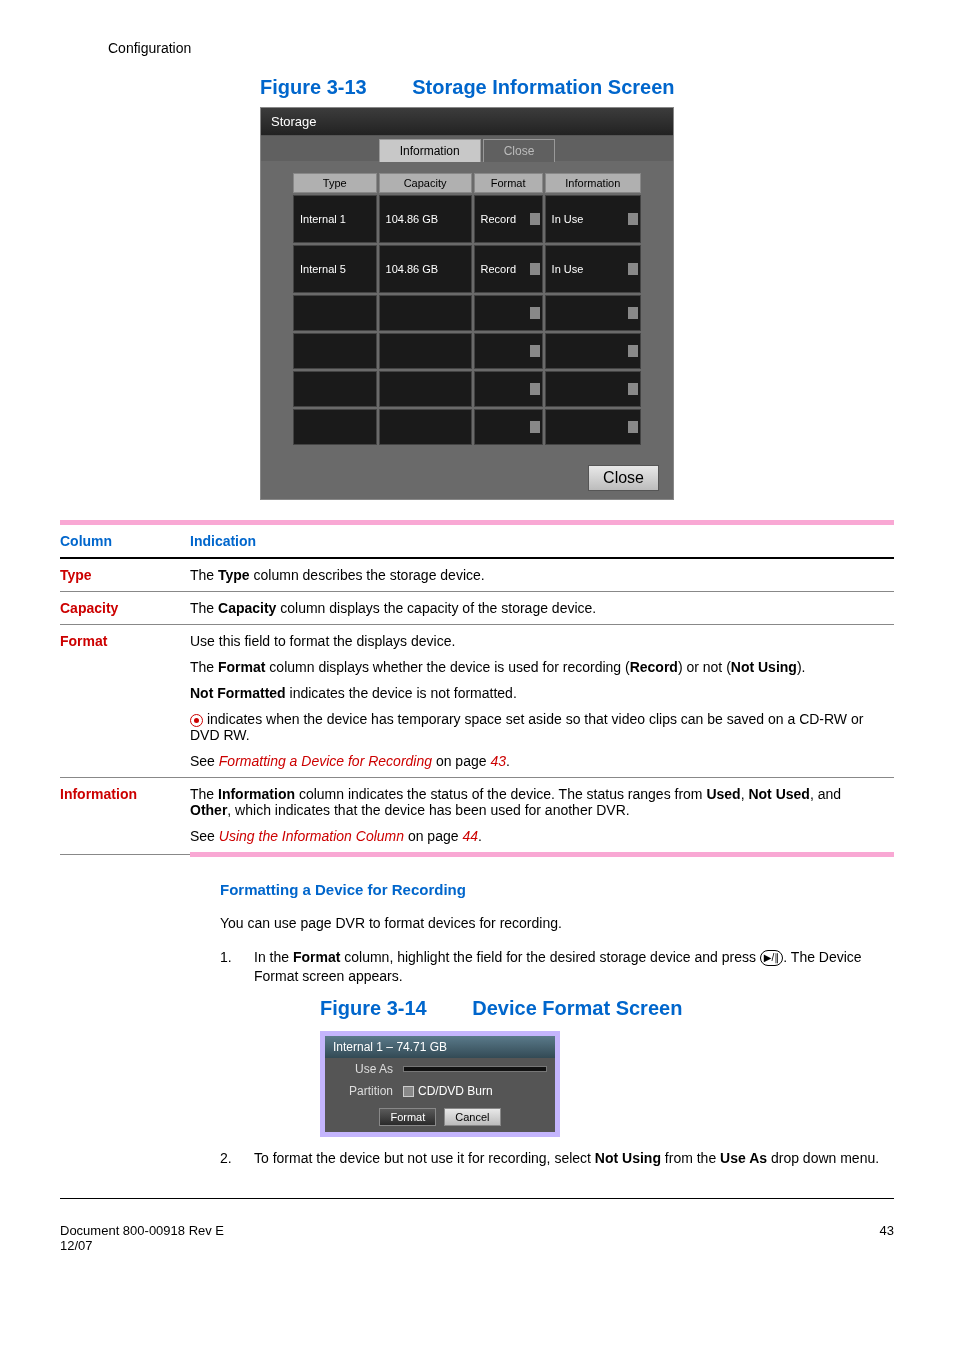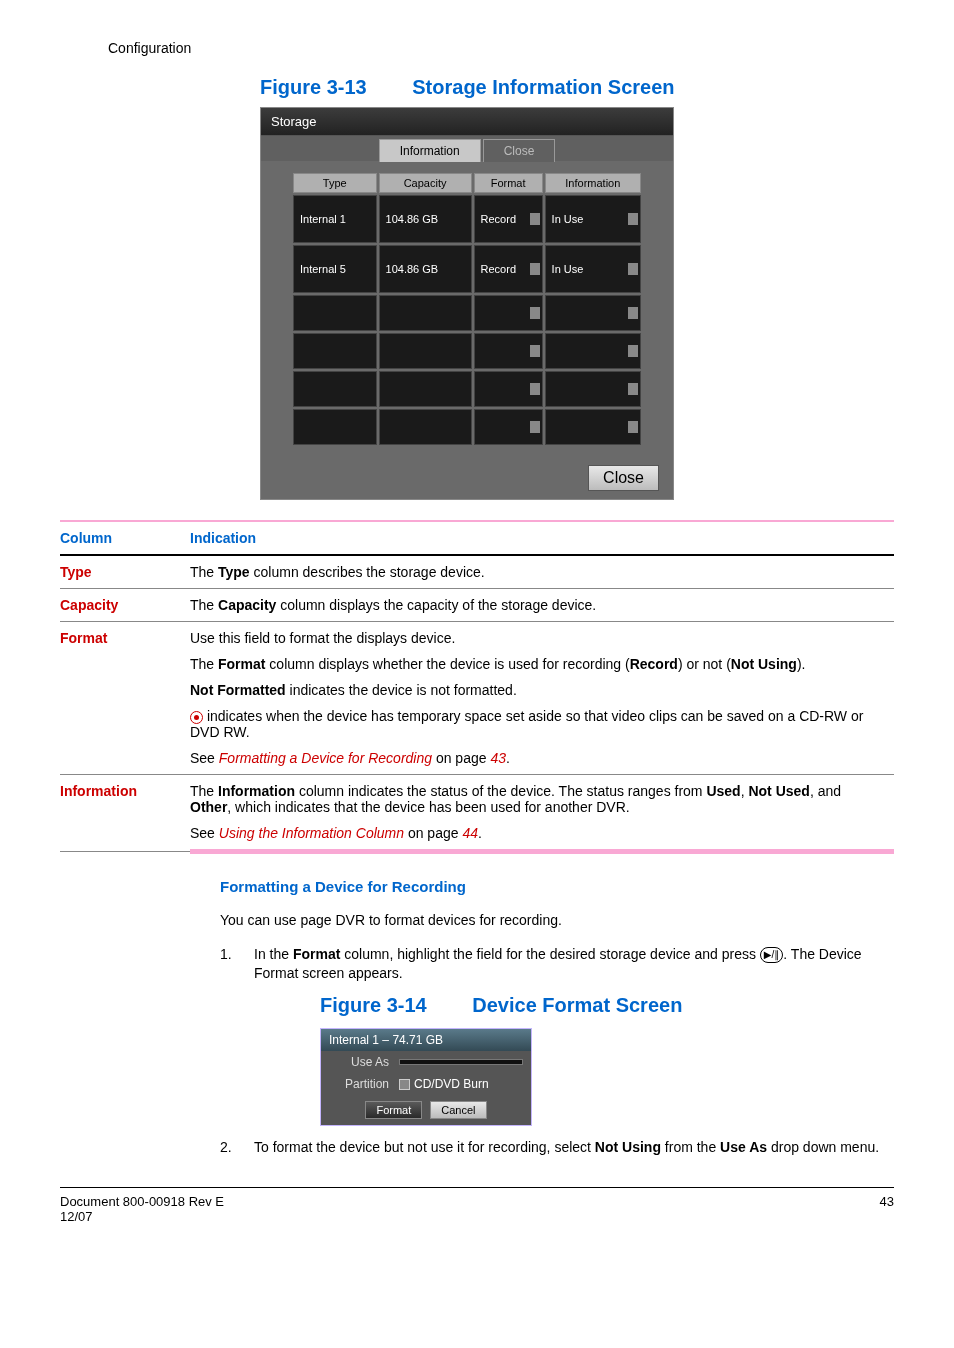--- a/index.html
+++ b/index.html
@@ -128,21 +128,21 @@
   }
   .def-table td, .def-table th {
     text-align: left;
     vertical-align: top;
     padding: 8px 10px 8px 0;
   }
   .def-table .row-top td, .def-table .row-top th {
     border-top: 1px solid #888;
   }
   .def-table .header-row td {
-    border-top: 2px solid #f9a8d4;
+    border-top: 5px solid #f9a8d4;
     border-bottom: 2px solid #000;
   }
   .def-table .label-col {
     width: 130px;
     color: #cc0000;
     font-weight: bold;
   }
   .def-table .header-col {
     color: #0066cc;
     font-weight: bold;
@@ -191,25 +191,25 @@
     position:relative;
   }
   .rec-icon::after{
     content:"";
     position:absolute;
     left:3px;top:3px;width:5px;height:5px;
     background:#c00;border-radius:50%;
   }
   .device-format {
     margin-left: 260px;
-    width: 212px;
+    width: 240px;
     background: #333;
     color: #fff;
     font-size: 12px;
-    border: 1px solid #c4b5fd;
+    border: 5px solid #c4b5fd;
     margin-bottom: 12px;
     margin-top: 11px;
   }
   .device-format .hdr {
     background: linear-gradient(#5a7a8a,#334a55);
     padding: 4px 8px;
   }
   .device-format .row {
     display: flex;
     align-items: center;
@@ -252,21 +252,21 @@
     display:inline-block;
   }
   .device-format .btn2.cancel {
     background: linear-gradient(#e8e8e8,#bcbcbc);
     color: #000;
   }
 
   .footer {
     border-top: 1px solid #000;
     margin-top: 30px;
-    padding-top: 6px;
+    padding-top: 24px;
     display: flex;
     justify-content: space-between;
     font-size: 13px;
   }
 </style>
 </head>
 <body>
 
 <div class="section-header">Configuration</div>
 

